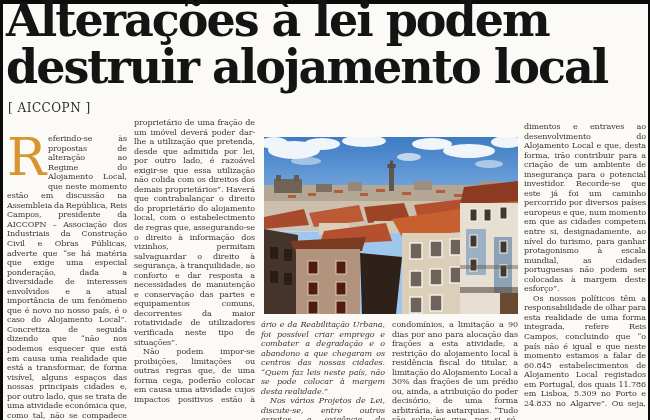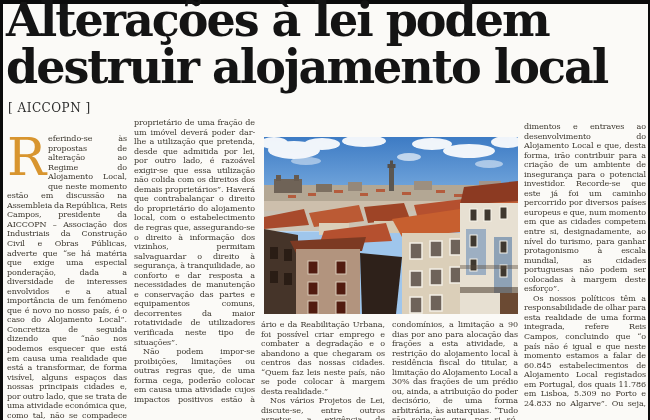--- a/index.html
+++ b/index.html
@@ -27,21 +27,21 @@
 
   .col{
     position:absolute;overflow:hidden;
     font-size:8px;line-height:9.55px;letter-spacing:-.1px;word-spacing:-.5px;
     color:var(--body-text,#3d382f);text-align:justify;
   }
   .col p{margin:0;}
   .col p.indent{text-indent:9px;}
   .col1{left:7px;  top:134px;width:120px;height:286px;}
   .col2{left:134px;top:118px;width:121px;height:286px;}
-  .col3{left:261px;top:320px;width:124px;height:100px;}
+  .col3{left:261px;top:320px;width:124px;height:100px;font-style:italic;}
   .col4{left:392px;top:320px;width:126px;height:100px;}
   .col5{left:524px;top:122px;width:122px;height:286px;}
 
   .dropcap{
     float:left;
     font-size:52px;line-height:42px;height:47px;width:38px;
     margin:2px 3px 0 0;
     color:var(--drop-cap,#d8952f);
   }
 

